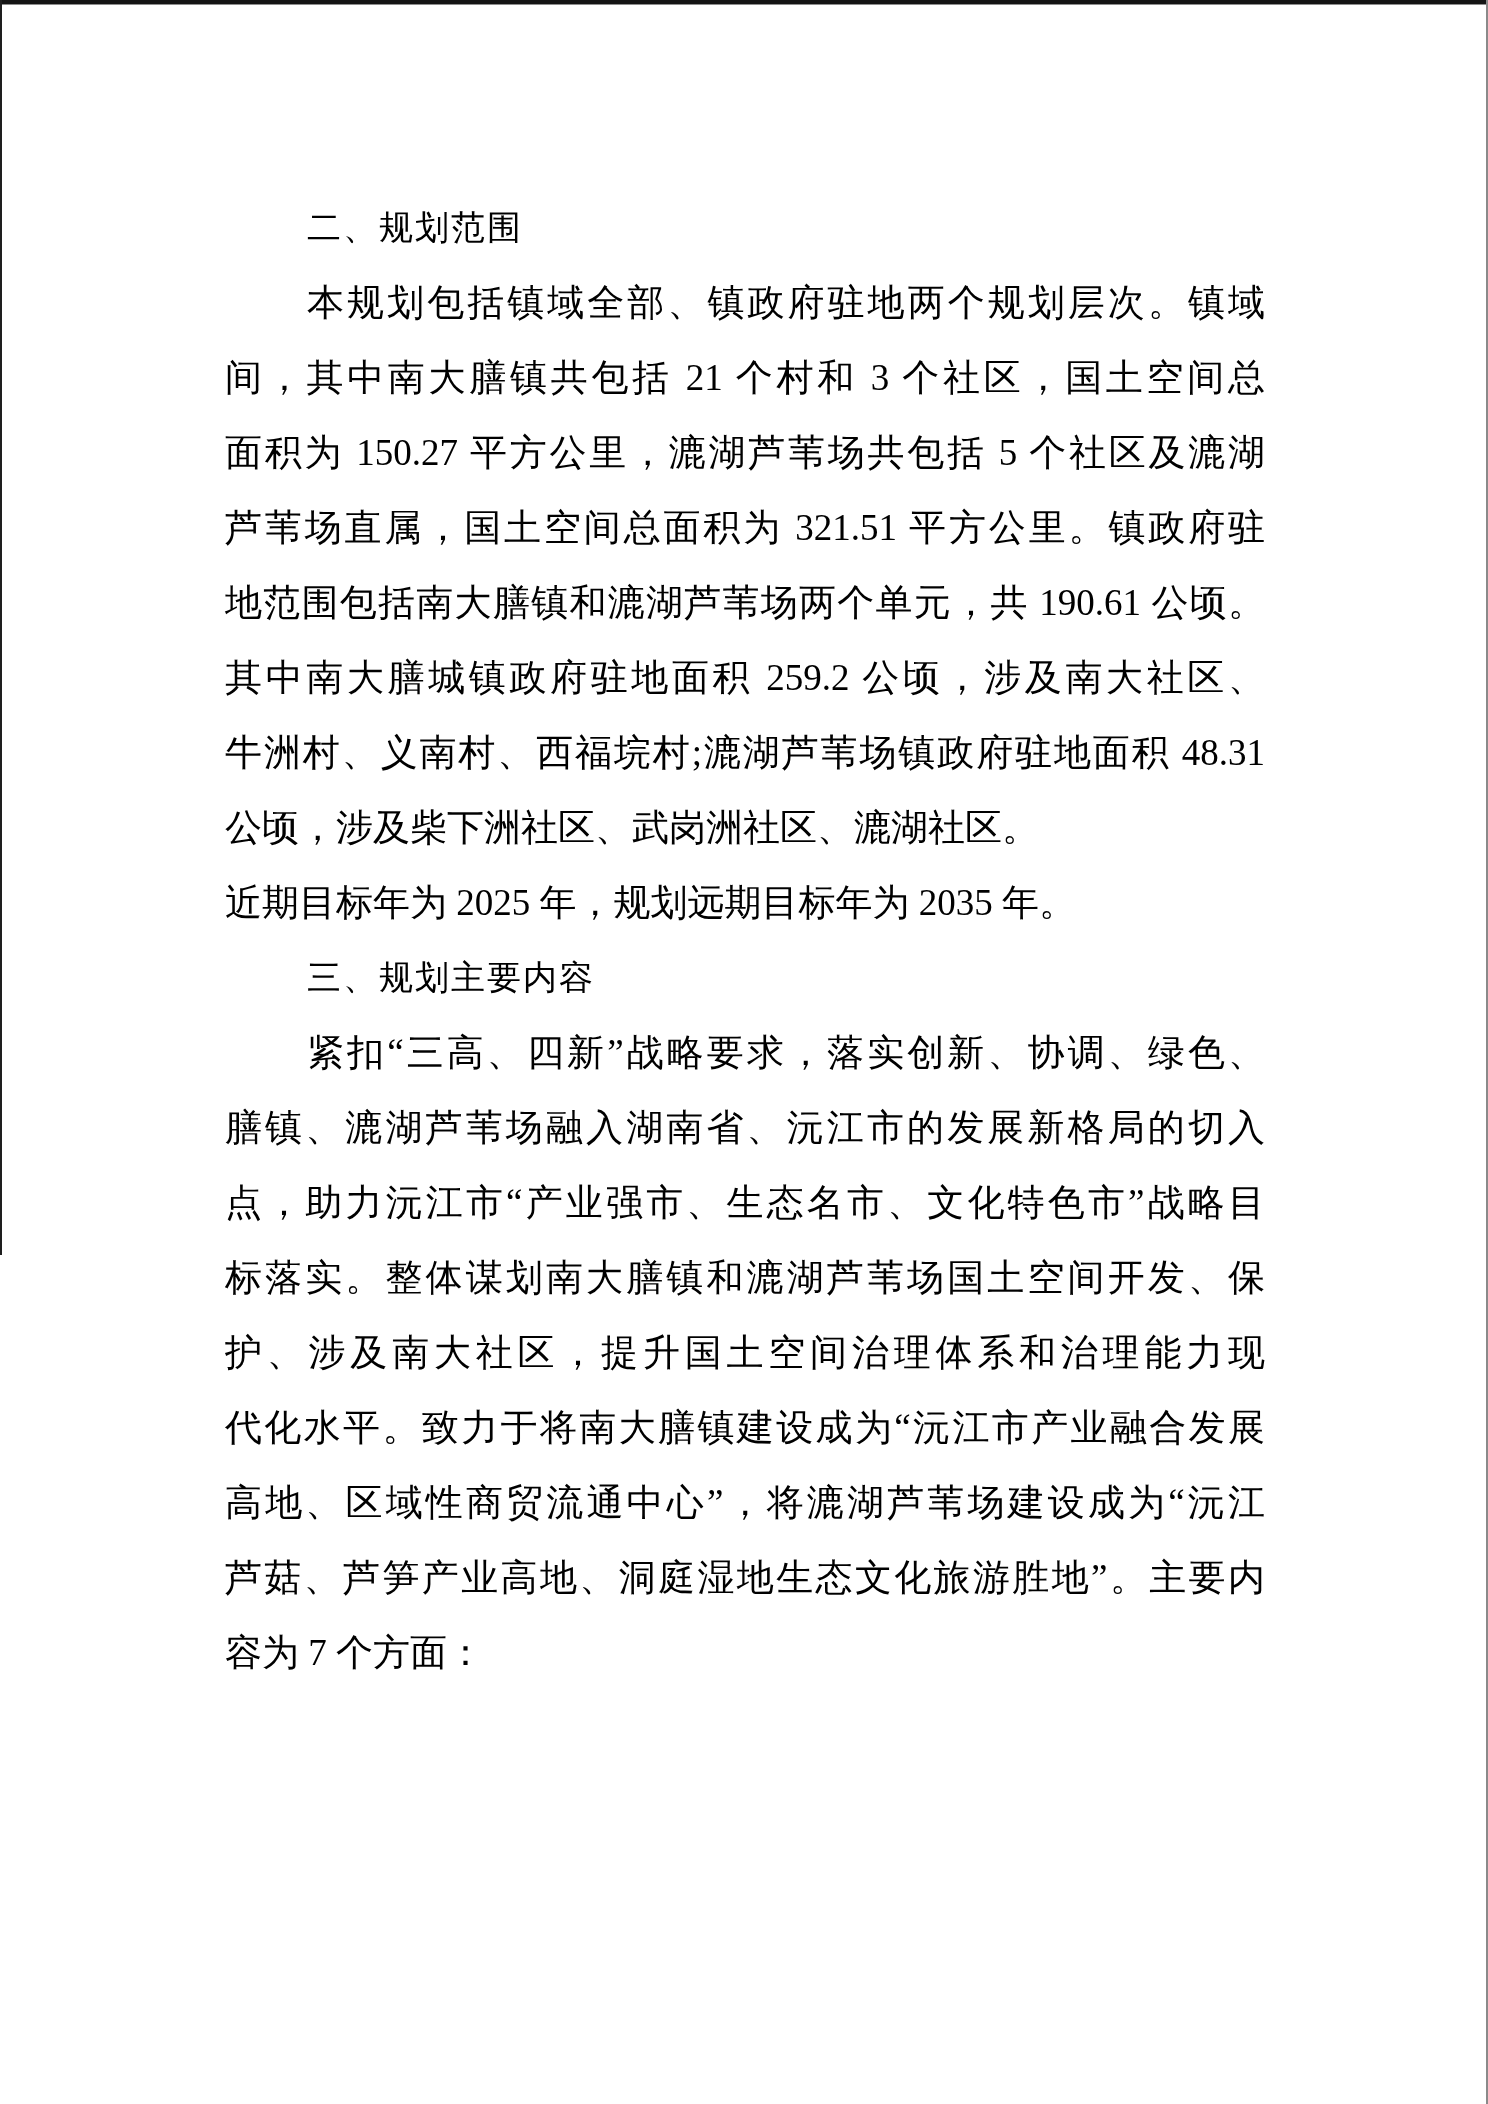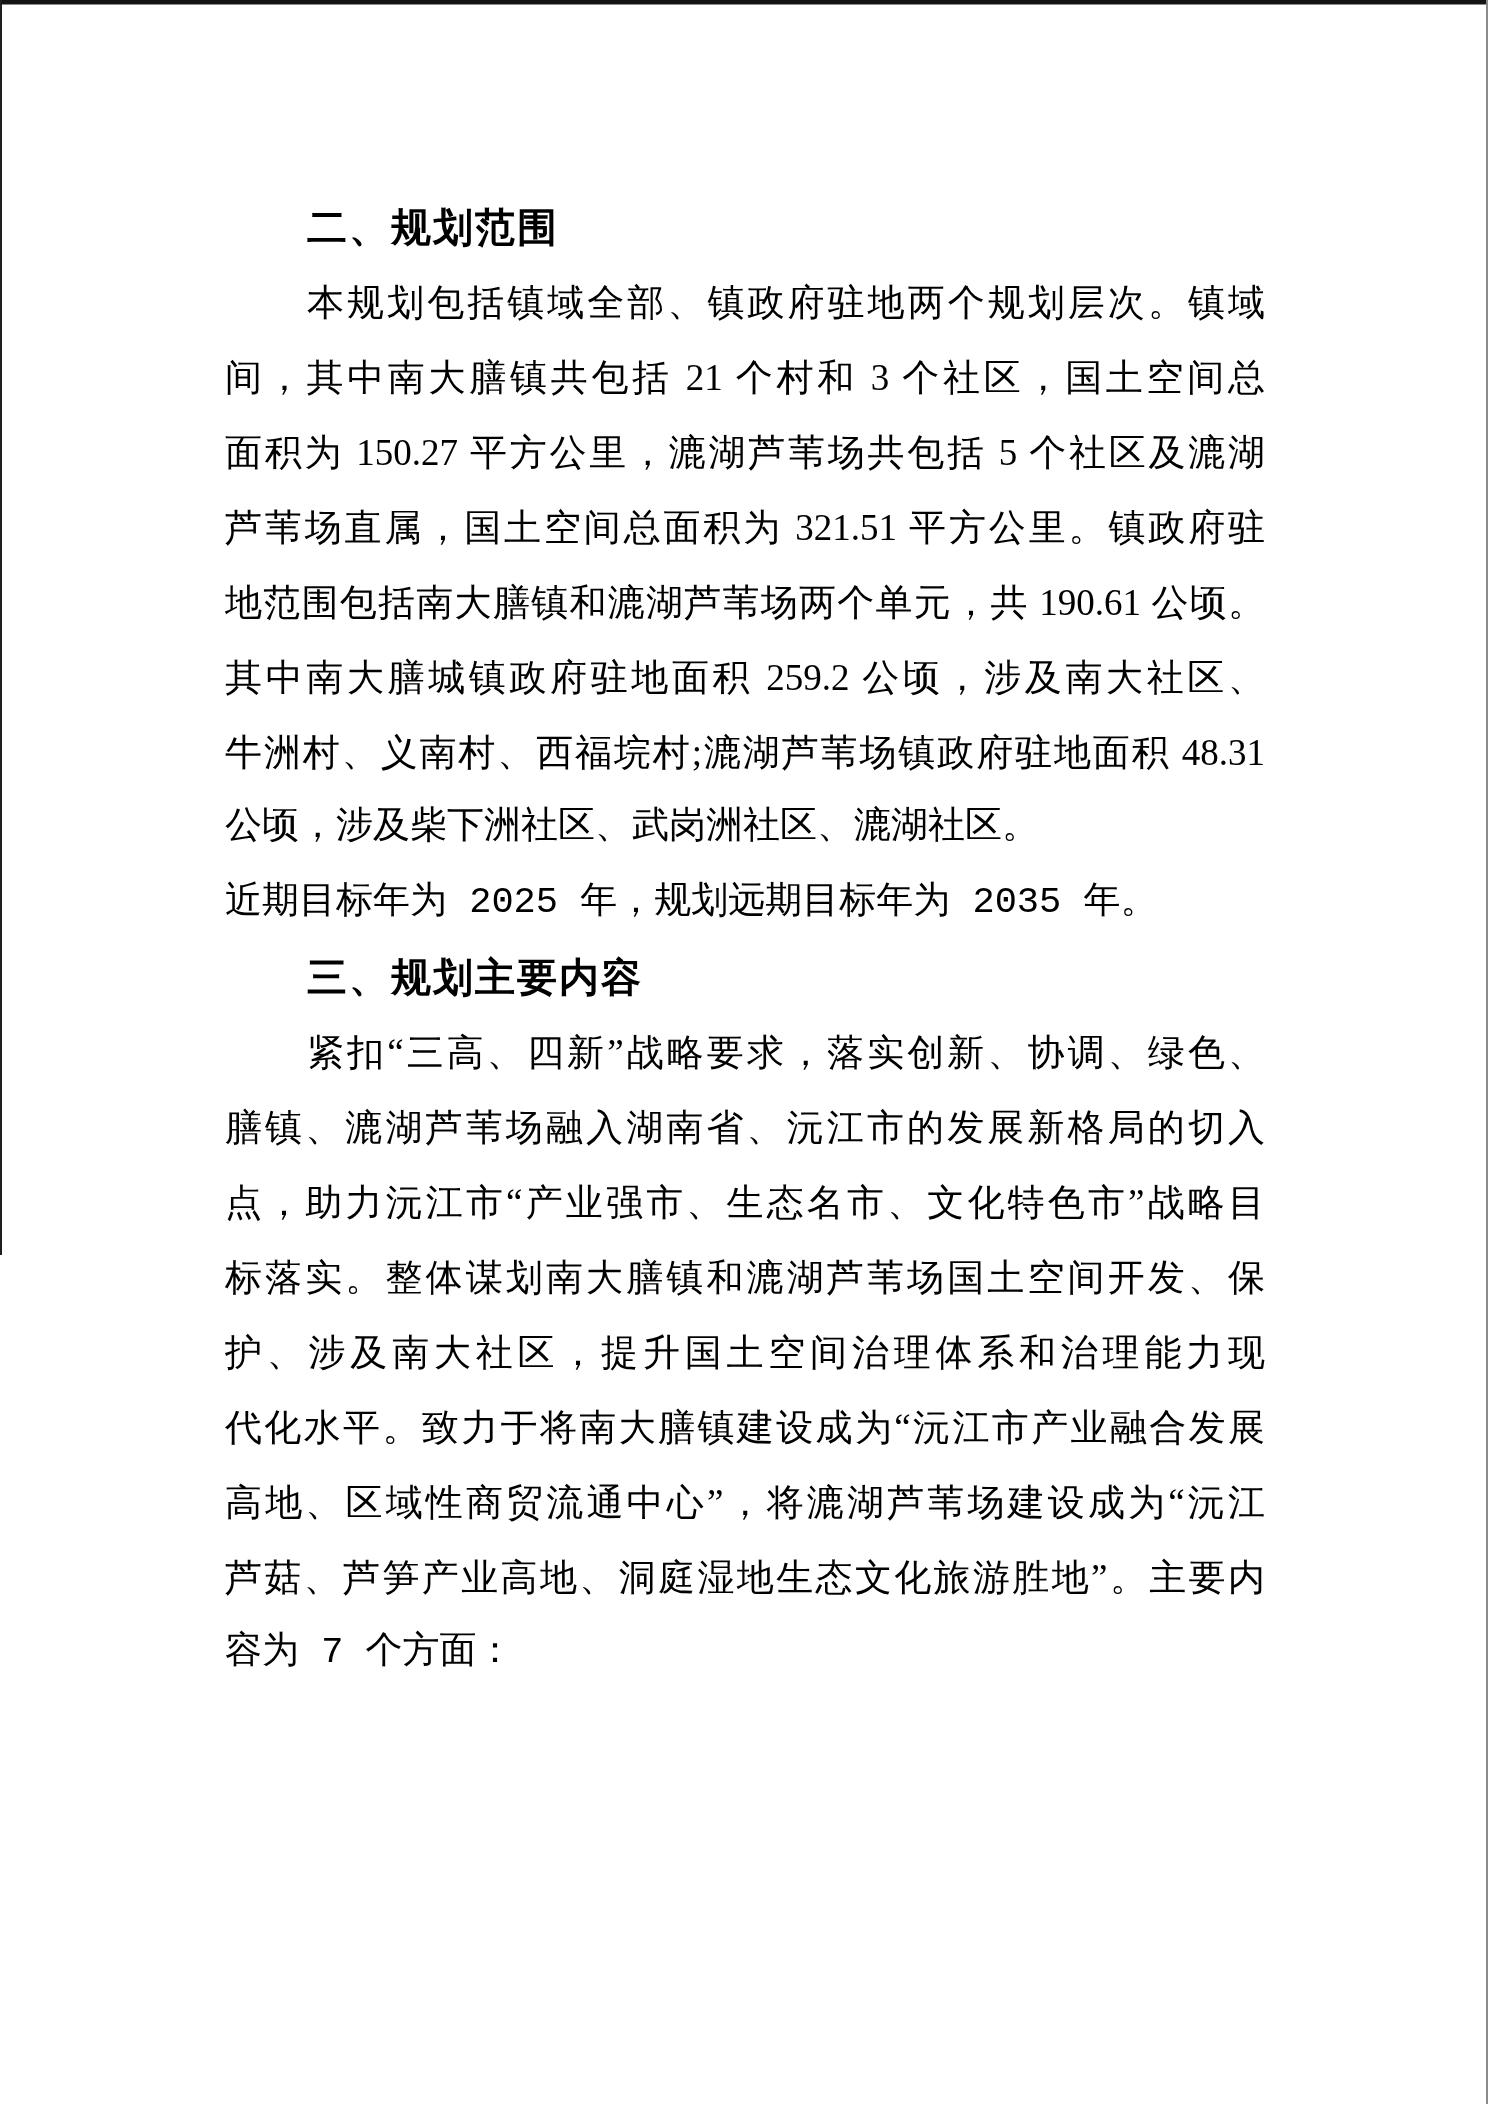--- a/index.html
+++ b/index.html
@@ -53,26 +53,25 @@
     text-align: justify;
     text-align-last: justify;
     text-justify: inter-character;
   }
   .line.indent {
     padding-left: 82px;
   }
   .line.last {
     text-align: center;
     text-align-last: left;
-    font-family: Liberation Mono, monospace;
   }
   .line.heading {
     font-family: "Liberation Sans", "DejaVu Sans", sans-serif;
-    font-weight: 700;
-    font-size: 40px;
+    font-weight: 400;
+    font-size: 34px;
     letter-spacing: 2px;
     text-align: right;
     text-align-last: left;
     padding-left: 82px;
   }
 </style>
 </head>
 <body>
 
 <div class="page">

